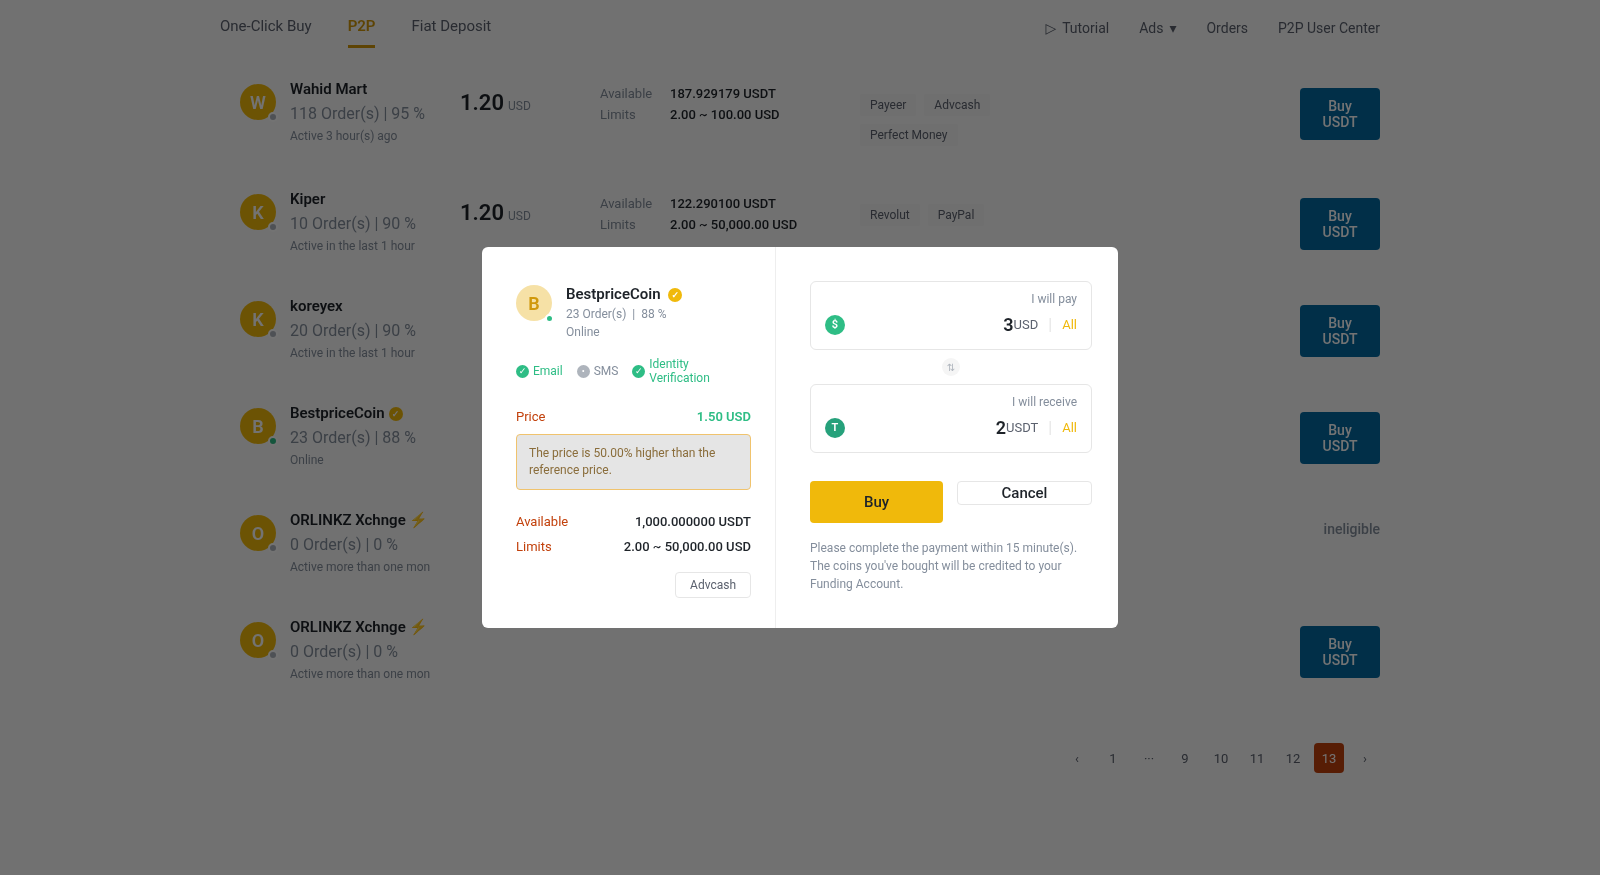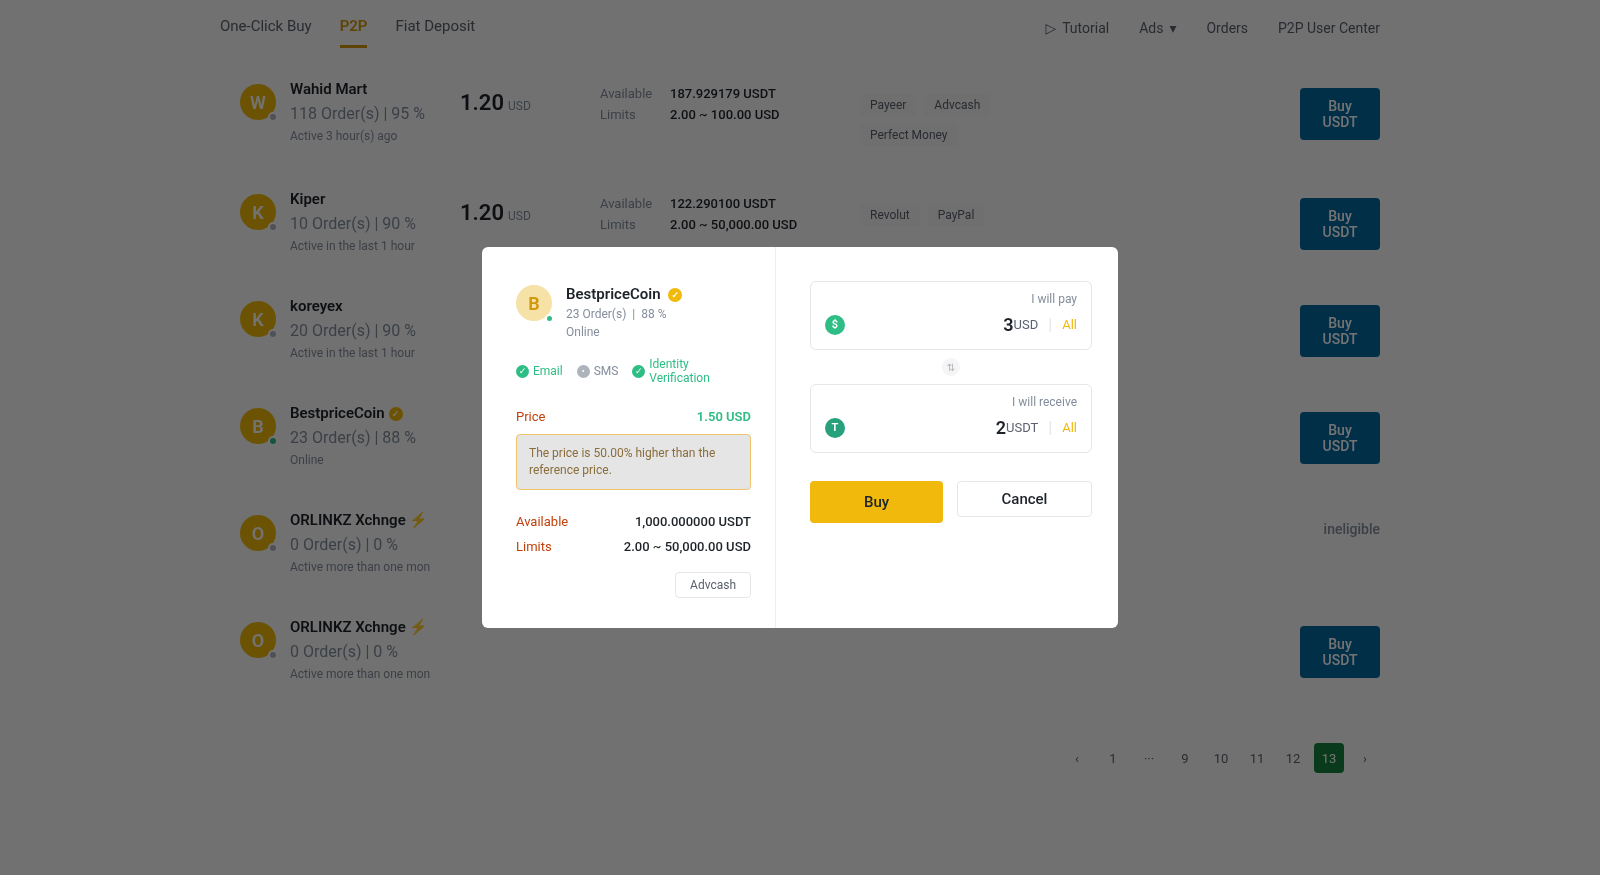--- a/index.html
+++ b/index.html
@@ -1,20 +1,20 @@
 <!DOCTYPE html>
 <html><head>
 <meta charset="utf-8">
 <style>
   * { box-sizing: border-box; margin: 0; padding: 0; font-family: -apple-system, BlinkMacSystemFont, "Segoe UI", Roboto, Arial, sans-serif; }
   body { background: #fafafa; width: 1600px; height: 875px; overflow: hidden; position: relative; }
 
   
   .nav { display: flex; align-items: center; padding: 8px 220px 0 220px; height: 48px; border-bottom: 1px solid transparent; }
-  .nav-left { display: flex; gap: 28px; }
+  .nav-left { display: flex; gap: 36px; }
   .nav-item { font-size: 15px; color: #5b616e; padding: 10px 0; cursor: pointer; }
   .nav-item.active { color: #d0980b; border-bottom: 3px solid #d0980b; font-weight: 600; }
   .nav-right { margin-left: auto; display: flex; gap: 30px; align-items: center; color: #5b616e; font-size: 14px; }
   .nav-right-item { display: flex; align-items: center; gap: 6px; cursor: pointer; }
 
   
   .list { padding: 10px 220px 30px 240px; }
   .row { display: flex; align-items: flex-start; padding: 22px 0; }
   .avatar { width: 36px; height: 36px; border-radius: 50%; background: #f0b90b; color: #fff; font-weight: 600; display: flex; align-items: center; justify-content: center; margin-right: 14px; position: relative; flex: 0 0 36px; font-size: 18px; margin-top: 4px; }
   .avatar .dot { position: absolute; bottom: -2px; right: -2px; width: 10px; height: 10px; border-radius: 50%; background: #2ebd85; border: 2px solid #fff; }
@@ -35,21 +35,21 @@
   .action-col { margin-left: auto; padding-top: 8px; }
   .buy-btn { background: #0369a1; color: #fff; border: none; border-radius: 4px; padding: 10px 20px; font-size: 14px; font-weight: 500; cursor: pointer; width: 80px; }
   .ineligible { color: #848e9c; font-size: 14px; font-weight: 500; }
 
   .bolt { color: #f0b90b; margin-left: 4px; }
   .verify-badge { display: inline-flex; width: 14px; height: 14px; background: #f0b90b; border-radius: 50%; align-items: center; justify-content: center; color: #fff; font-size: 9px; margin-left: 4px; vertical-align: middle; }
 
   
   .pagination { display: flex; justify-content: flex-end; gap: 6px; padding: 10px 220px 20px 0; }
   .page-btn { min-width: 30px; height: 30px; display: flex; align-items: center; justify-content: center; border-radius: 4px; font-size: 13px; color: #5b616e; cursor: pointer; }
-  .page-btn.active { background: #15803d; color: #fff; }
+  .page-btn.active { background: #c2410c; color: #fff; }
 
   
   .overlay { position: absolute; inset: 0; background: rgba(0,0,0,0.55); display: flex; align-items: center; justify-content: center; }
   .modal { width: 636px; background: #fff; border-radius: 6px; display: flex; overflow: hidden; }
   .m-left { width: 294px; padding: 38px 24px 30px 34px; border-right: 1px solid #eee; }
   .m-right { flex: 1; padding: 34px 26px 30px 34px; }
 
   .m-seller-head { display: flex; }
   .m-avatar { width: 36px; height: 36px; border-radius: 50%; background: #f6e1a6; color: #d0980b; font-weight: 600; display: flex; align-items: center; justify-content: center; font-size: 18px; position: relative; flex: 0 0 36px; }
   .m-avatar .dot { position: absolute; bottom: -2px; right: -2px; width: 9px; height: 9px; border-radius: 50%; background: #2ebd85; border: 2px solid #fff; }
@@ -83,21 +83,21 @@
   .coin-ic.usdt { background: #26a17b; }
   .m-input-val { font-size: 18px; font-weight: 600; color: #1e2329; flex: 1; }
   .m-input-unit { font-size: 13px; color: #5b616e; margin-right: 10px; }
   .m-input-sep { color: #e6e6e6; margin-right: 10px; }
   .m-input-all { font-size: 13px; color: #f0b90b; cursor: pointer; }
 
   .m-swap { width: 18px; height: 18px; border-radius: 50%; background: #f5f5f5; margin: -2px auto 8px auto; display: flex; align-items: center; justify-content: center; color: #aeb4bc; font-size: 10px; position: relative; z-index: 2; }
 
   .m-actions { display: flex; gap: 14px; margin-top: 28px; }
   .m-buy { flex: 1; background: #f0b90b; color: #1e2329; border: none; border-radius: 4px; height: 42px; font-size: 15px; font-weight: 500; cursor: pointer; }
-  .m-cancel { flex: 1; background: #fff; color: #1e2329; border: 1px solid #e6e6e6; border-radius: 4px; height: 36px; font-size: 15px; font-weight: 500; cursor: pointer; }
+  .m-cancel { flex: 1; background: #fff; color: #1e2329; border: 1px solid #e6e6e6; border-radius: 4px; height: 24px; font-size: 15px; font-weight: 500; cursor: pointer; }
 
   .m-note { font-size: 12px; color: #848e9c; margin-top: 16px; line-height: 1.5; }
 </style>
 </head>
 <body>
 
 <div class="nav">
   <div class="nav-left" id="nav-left">
       <div class="nav-item">One-Click Buy</div>
       <div class="nav-item active">P2P</div>
@@ -308,15 +308,16 @@
           <span class="m-input-sep">|</span>
           <span class="m-input-all">All</span>
         </div>
       </div>
 
       <div class="m-actions">
         <button class="m-buy">Buy</button>
         <button class="m-cancel">Cancel</button>
       </div>
 
+      <div class="m-note">Please complete the payment within 15 minute(s). The coins you've bought will be credited to your Funding Account.</div>
     </div>
   </div>
 </div>
 
 </body></html>

